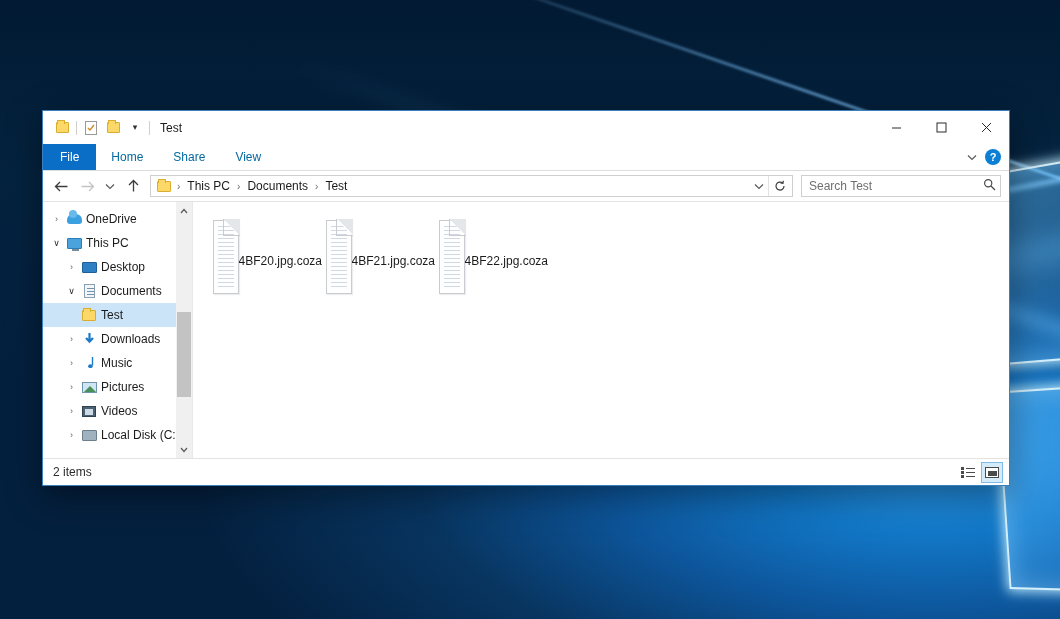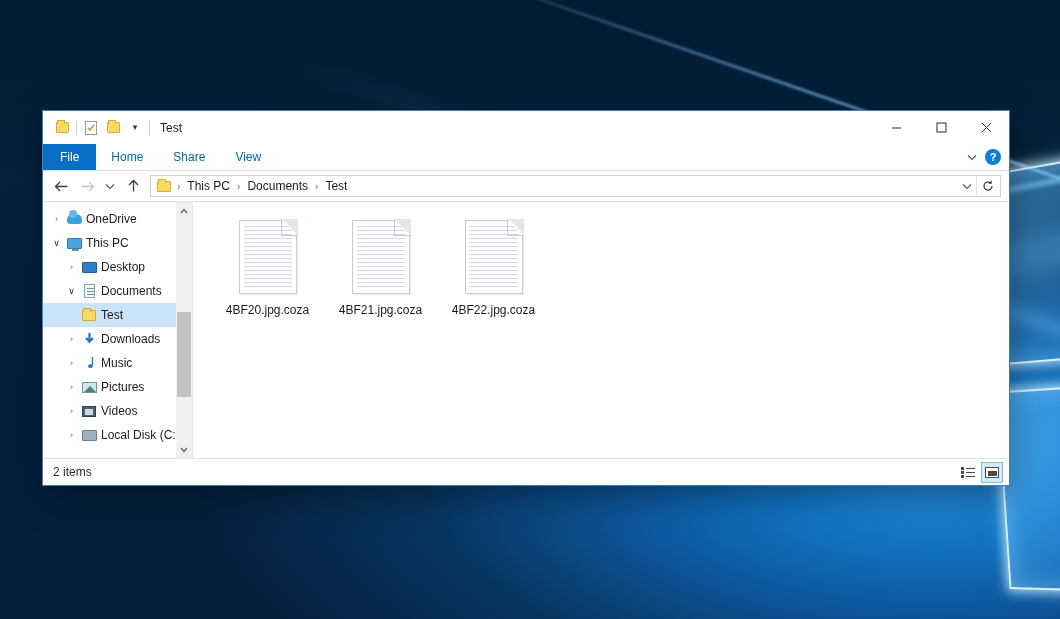--- a/index.html
+++ b/index.html
@@ -263,21 +263,21 @@
   .sb-track { flex: 1; width: 16px; position: relative; }
   .sb-thumb {
     position: absolute; left: 1px; width: 14px; top: 42%; height: 38%;
     background: #c3c3c3;
   }
 
   
   .content { flex: 1; background: #fff; padding: 14px 0 0 18px; position: relative; }
   .filegrid { display: flex; flex-wrap: wrap; gap: 0; }
   .file-item {
-    width: 113px; padding: 4px 2px 6px; display: flex; flex-direction: column;
+    width: 113px; padding: 4px 2px 6px; display: flex; flex-direction: row;
     align-items: center; cursor: default;
   }
   .file-icon {
     width: 58px; height: 74px; position: relative; margin-bottom: 9px;
   }
   .page {
     position: absolute; inset: 0; background: #fefefe;
     border: 1px solid #c8ccd0;
     box-shadow: 1px 1px 1px rgba(0,0,0,.07);
   }
@@ -450,20 +450,29 @@
           </div>
           <div class="crumb-btn refresh-btn">
             <svg width="12" height="12" viewBox="0 0 12 12">
               <path d="M10 6 A4 4 0 1 1 8.6 3" stroke="#3d3d3d" stroke-width="1.2" fill="none"></path>
               <path d="M9.3 0.8 L9 3.3 L6.6 2.9" stroke="#3d3d3d" stroke-width="1.2" fill="none"></path>
             </svg>
           </div>
         </div>
       </div>
 
+      <div class="searchbox">
+        <input type="text" placeholder="Search Test" style="">
+        <span>
+          <svg width="13" height="13" viewBox="0 0 13 13">
+            <circle cx="5.2" cy="5.2" r="3.6" stroke="#4a4a4a" stroke-width="1.2" fill="none"></circle>
+            <path d="M8 8 L12 12" stroke="#4a4a4a" stroke-width="1.2"></path>
+          </svg>
+        </span>
+      </div>
     </div>
 
     <div class="wbody">
 
       <div class="sidebar">
         <div class="tree-item">
           <span class="twisty">›</span>
           <span class="t-ico">
               <span class="ic-cloud"></span>
             </span>

